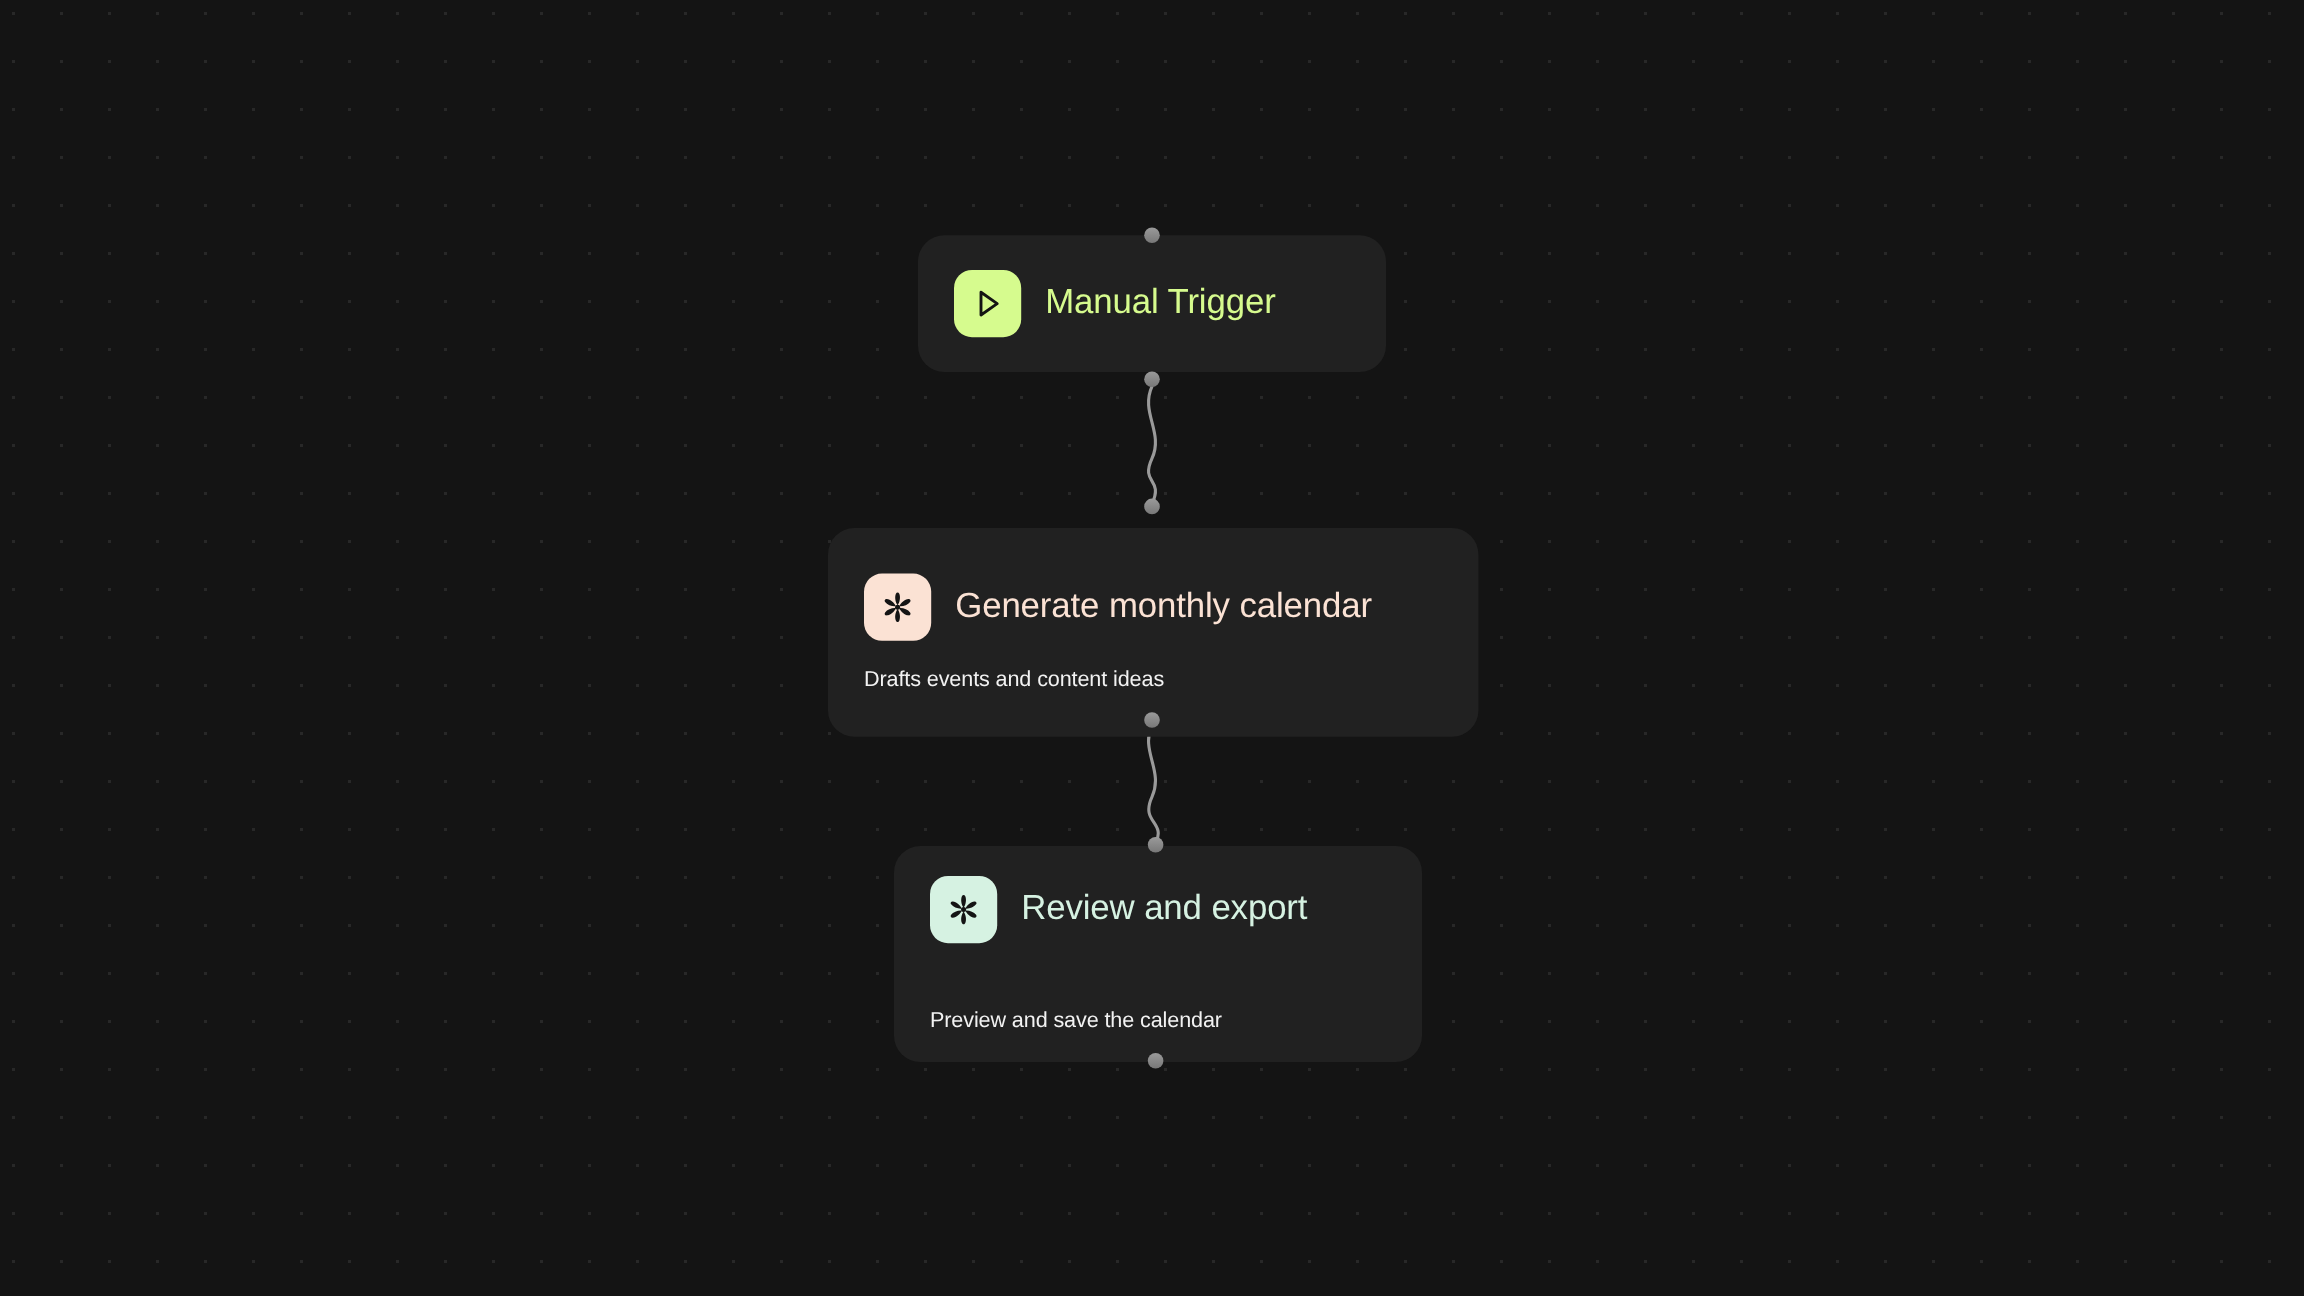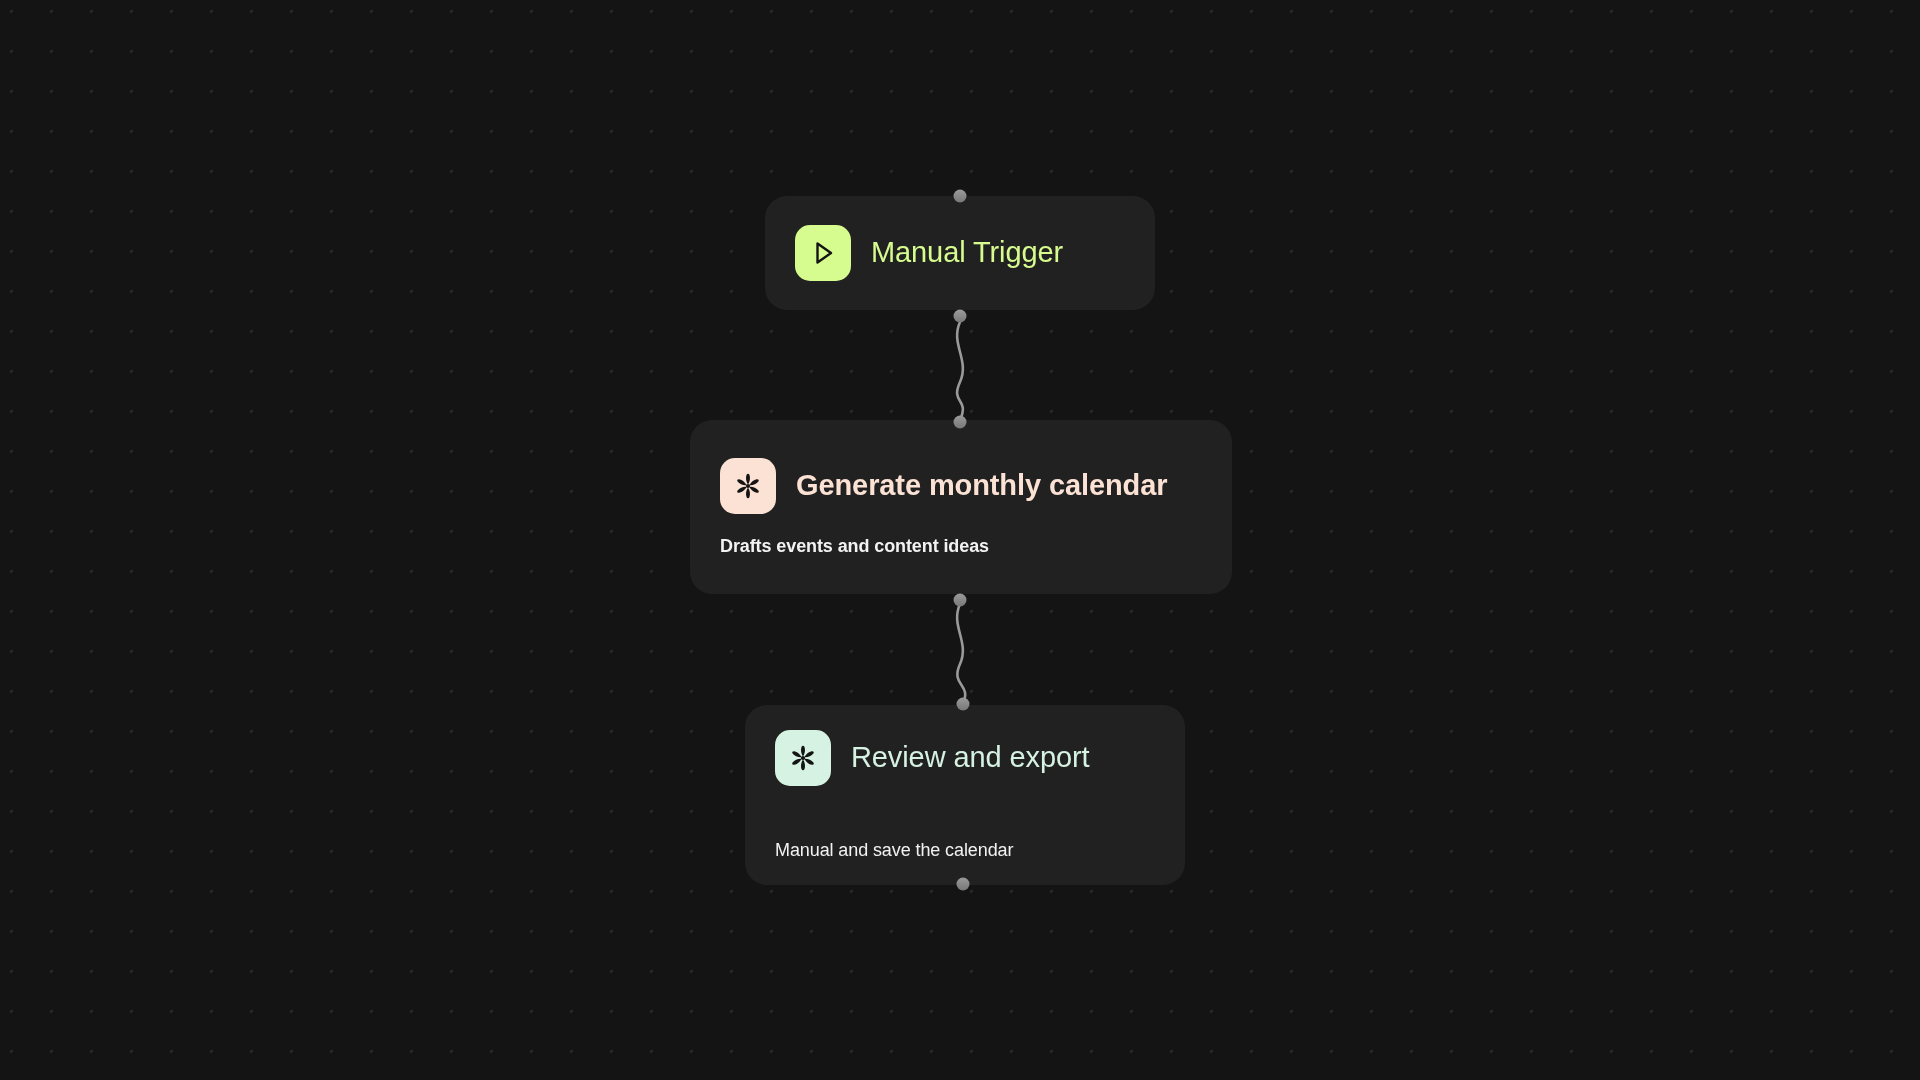--- a/index.html
+++ b/index.html
@@ -88,24 +88,23 @@
     top: 196px;
     width: 390px;
     height: 114px;
     padding: 0 34px 0 30px;
     justify-content: center;
   }
   #node-trigger .node-title { color: #d6fb8e; }
 
   #node-generate {
     left: 690px;
-    top: 420px;
+    top: 440px;
     width: 542px;
     height: 174px;
-    font-weight: bold;
   }
   #node-generate .node-title { color: #fbe2d4; }
 
   #node-review {
     left: 745px;
     top: 705px;
     width: 440px;
     height: 180px;
     gap: 32px;
   }
@@ -204,21 +203,21 @@
               <g transform="rotate(300)">
                 <path d="M 0 -1.6 C 1.9 -4.2, 2.6 -8.4, 1.4 -11.2 C 0.8 -12.6, -0.8 -12.6, -1.4 -11.2 C -2.6 -8.4, -1.9 -4.2, 0 -1.6 Z"></path>
               </g>
               <circle cx="0" cy="0" r="2.1"></circle>
             </g>
           </g>
         </svg>
       </span>
       <span class="node-title">Review and export</span>
     </div>
-    <div class="node-desc">Manual and save the calendar</div>
+    <div class="node-desc">Preview and save the calendar</div>
   </div>
 
   <span class="port" style="left:960px; top:196px;"></span>
   <span class="port" style="left:960px; top:316px;"></span>
 
   <span class="port" style="left:960px; top:422px;"></span>
   <span class="port" style="left:960px; top:600px;"></span>
 
   <span class="port" style="left:963px; top:704px;"></span>
   <span class="port" style="left:963px; top:884px;"></span>

